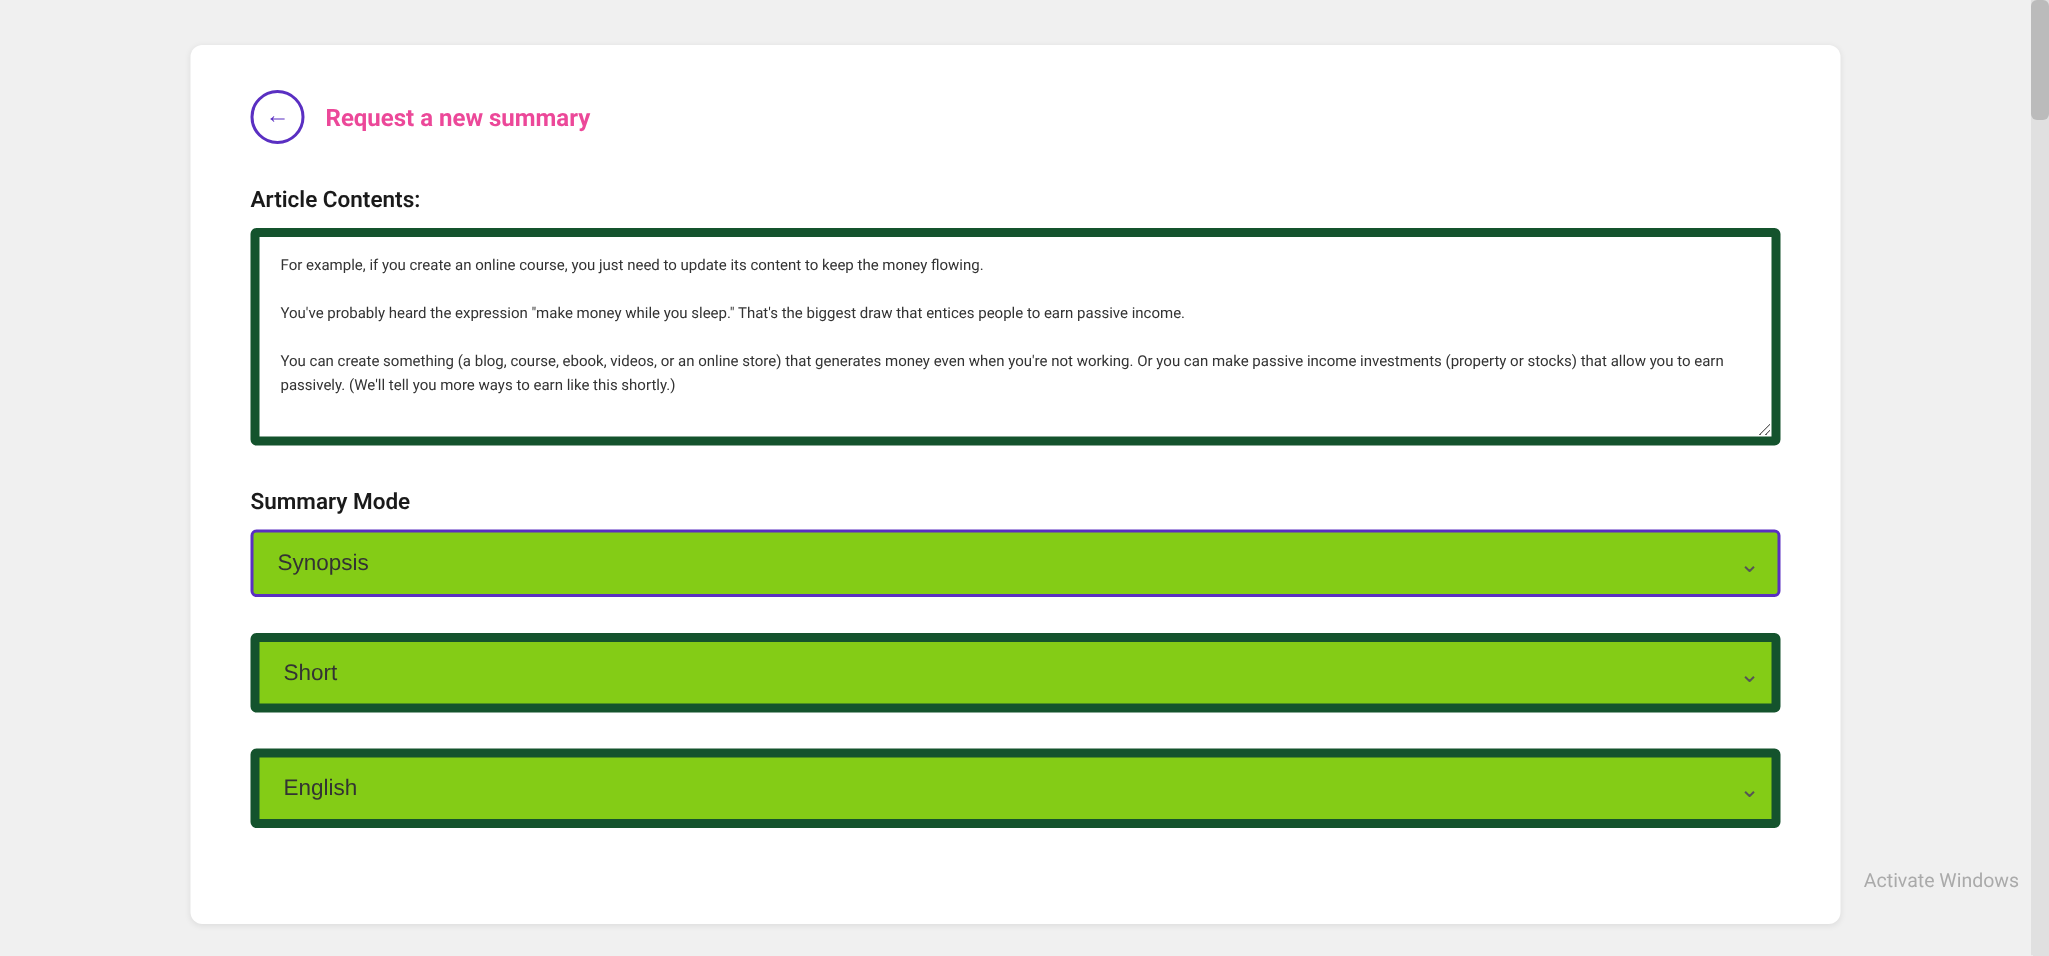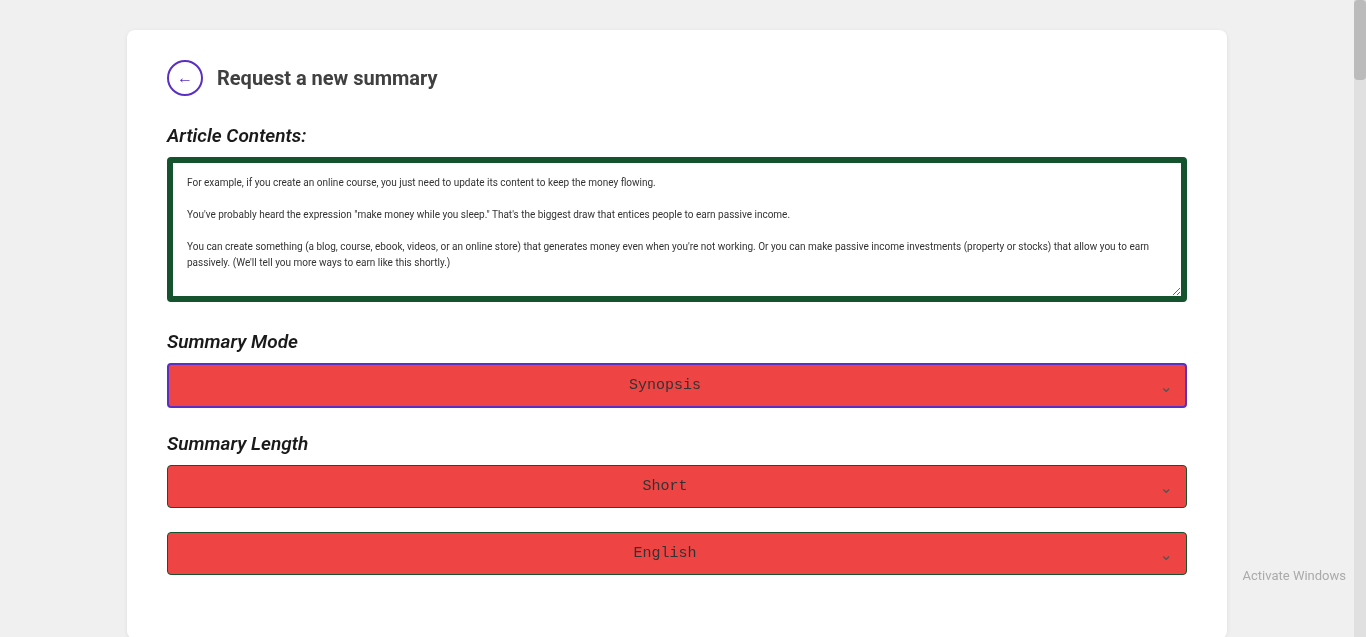--- a/index.html
+++ b/index.html
@@ -49,36 +49,35 @@
       cursor: pointer;
       display: flex;
       align-items: center;
       justify-content: center;
       color: #5a2fc2;
       font-size: 16px;
       flex-shrink: 0;
     }
 
     .page-title {
-      font-size: 20px;
+      font-size: 16px;
       font-weight: 700;
-      color: #404040;
+      color: #ec4899;
     }
 
     .form-group {
       margin-bottom: 24px;
     }
 
     .form-label {
       display: block;
       font-weight: 600;
-      font-size: 19px;
+      font-size: 15px;
       color: #1a1a1a;
       margin-bottom: 10px;
-      font-style: italic;
     }
 
     .article-textarea {
       width: 100%;
       height: 145px;
       border: 6px solid #14532d;
       border-radius: 4px;
       padding: 12px 14px;
       font-size: 10px;
       color: #333;
@@ -93,29 +92,28 @@
       width: 100%;
     }
 
     .form-select {
       width: 100%;
       padding: 12px 40px 12px 16px;
       border-radius: 4px;
       border: 2px solid #5a2fc2;
       font-size: 15px;
       color: #333;
-      background: #ef4444;
+      background: #84cc16;
       appearance: none;
       cursor: pointer;
-      font-family: Liberation Mono, monospace;
-      text-align: center;
+      font-family: Liberation Sans, sans-serif;
     }
 
     .form-select.light-border {
-      border: 1px solid #14532d;
+      border: 6px solid #14532d;
     }
 
     .chevron-icon {
       position: absolute;
       right: 14px;
       top: 50%;
       transform: translateY(-50%);
       pointer-events: none;
       color: #555;
       font-size: 16px;
@@ -123,21 +121,21 @@
 
     .info-text {
       font-size: 12px;
       color: #555;
       margin-top: 10px;
       line-height: 1.5;
     }
 
     .windows-watermark {
       position: fixed;
-      bottom: 52px;
+      bottom: 40px;
       right: 20px;
       text-align: right;
       color: #aaa;
       font-size: 13px;
       line-height: 1.5;
       pointer-events: none;
     }
 
     
     .article-textarea::-webkit-scrollbar {
@@ -199,21 +197,20 @@
         <select class="form-select">
           <option value="Synopsis">Synopsis</option>
           <option value="Bullet Points">Bullet Points</option>
           <option value="Abstract">Abstract</option>
         </select>
         <span class="chevron-icon">⌄</span>
       </div>
     </div>
 
     <div class="form-group">
-      <label class="form-label">Summary Length</label>
       <div class="select-wrapper">
         <select class="form-select light-border">
           <option value="Short">Short</option>
           <option value="Medium">Medium</option>
           <option value="Long">Long</option>
         </select>
         <span class="chevron-icon">⌄</span>
       </div>
     </div>
 

